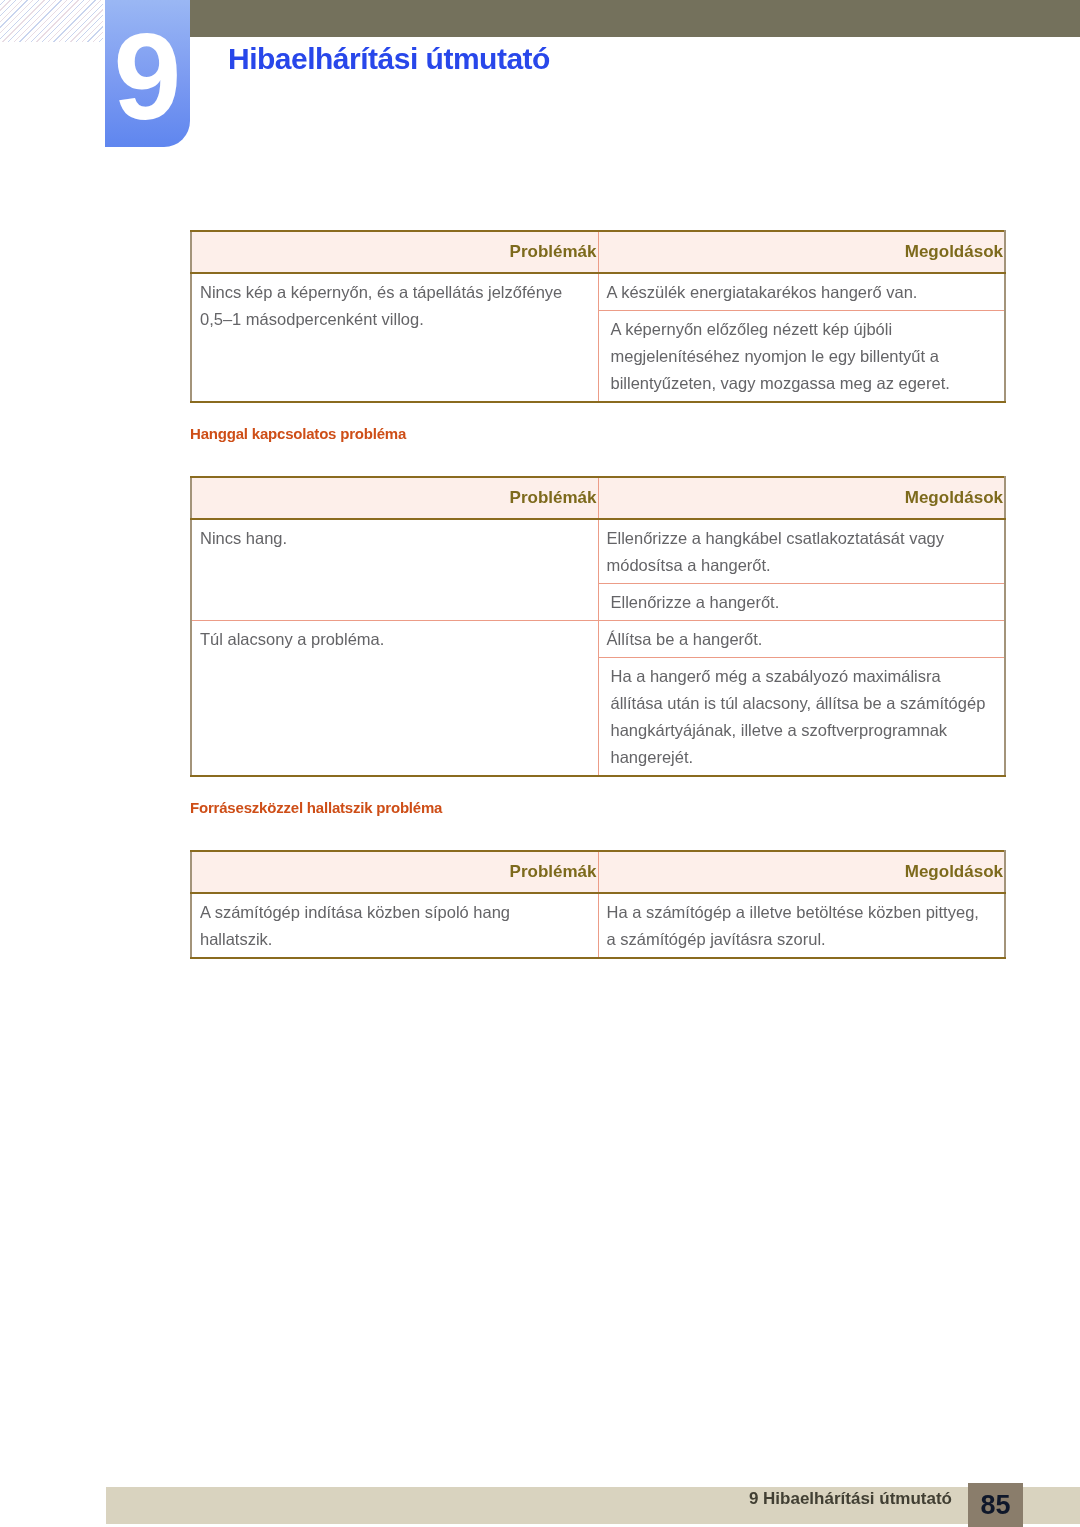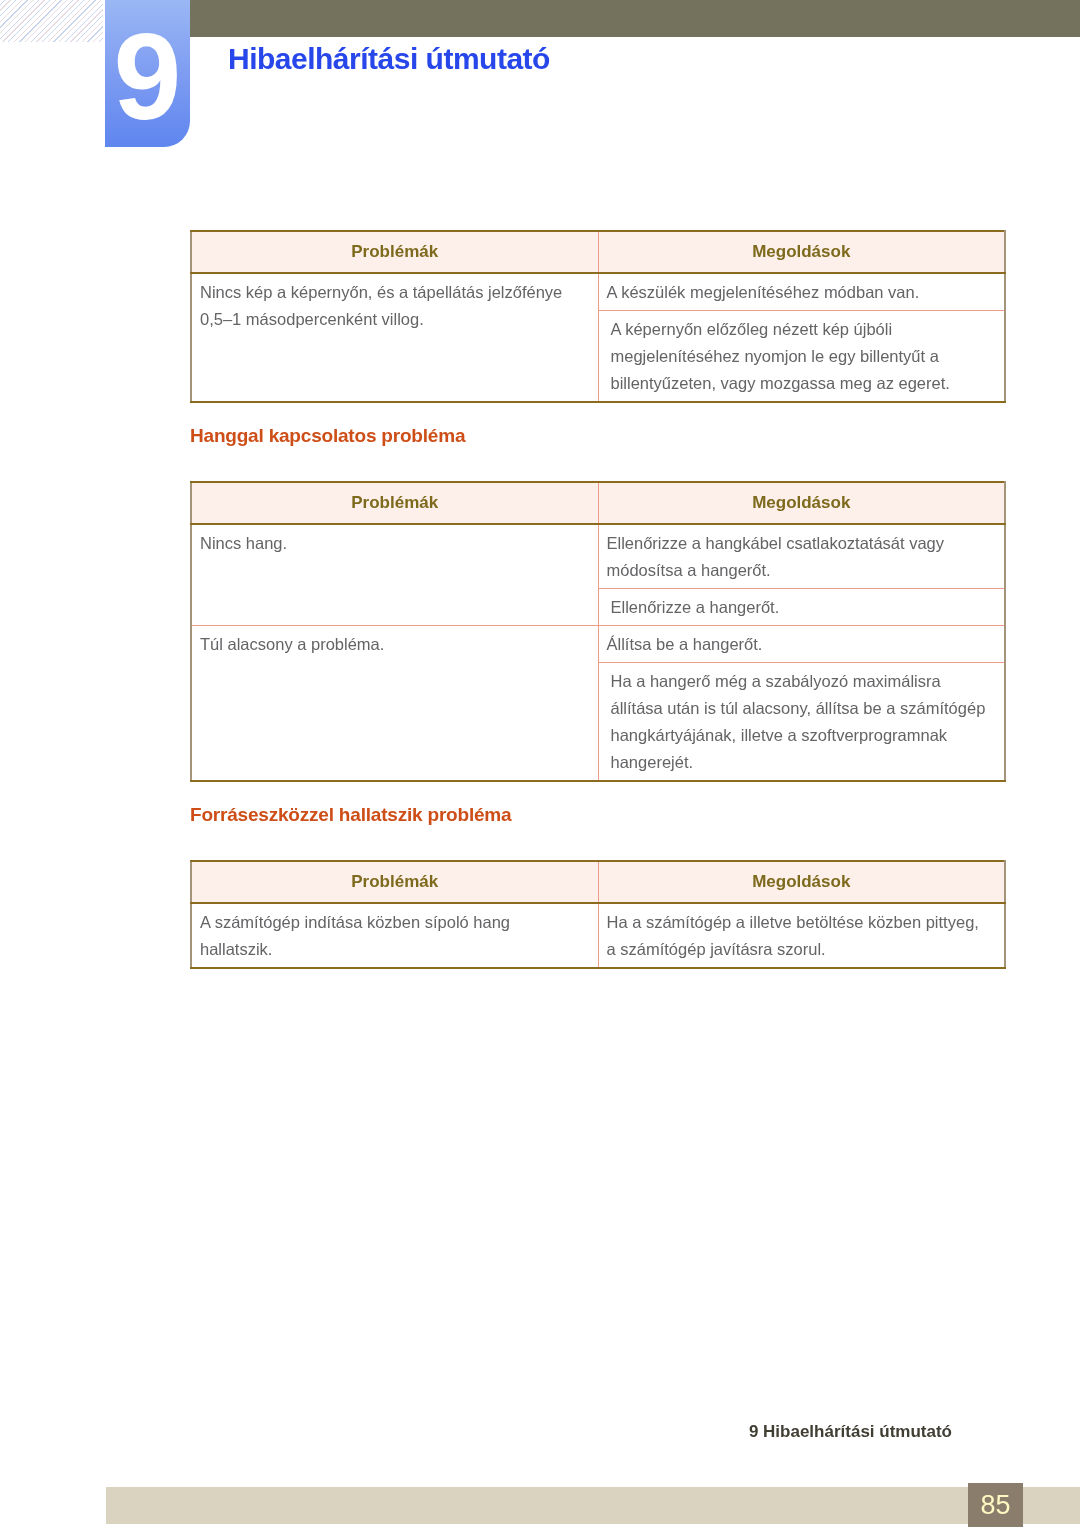--- a/index.html
+++ b/index.html
@@ -42,53 +42,53 @@
 
   table.trouble-table {
     width:100%; border-collapse:collapse; table-layout:fixed;
     border-left:2px solid var(--border-side);
     border-right:2px solid var(--border-side);
     border-top:2px solid var(--border-dark);
     border-bottom:2px solid var(--border-dark);
   }
   table.trouble-table th {
     height:38px; background:var(--table-header-bg); color:var(--table-header-text);
-    font-size:17px; font-weight:bold; text-align:center; vertical-align:middle;
+    font-size:17px; font-weight:bold; text-align:right; vertical-align:middle;
     border:1px solid var(--border-inner);
     border-bottom:2px solid var(--border-dark);
   }
   table.trouble-table td {
     font-size:16.5px; color:var(--body-text); line-height:27px;
     padding:5px 12px 4px 12px; vertical-align:top;
     border:1px solid var(--border-inner);
     word-wrap:break-word;
   }
   table.trouble-table tr.group-start > td {
     border-top:1px solid var(--border-group);
     padding-left:8px;
   }
 
   h2.section-heading {
-    font-size:19px; font-weight:bold; color:var(--heading-orange);
+    font-size:15px; font-weight:bold; color:var(--heading-orange);
     margin:22px 0 34px 0; letter-spacing:-0.2px;
   }
 
   
   .footer-bar {
     position:absolute; left:106px; right:0; top:1487px; height:37px;
     background:var(--footer-bar-bg);
   }
   .footer-label {
-    position:absolute; right:128px; top:1413px; height:37px; line-height:37px;
+    position:absolute; right:128px; top:1480px; height:37px; line-height:37px;
     font-size:17px; font-weight:bold; color:var(--footer-text);
   }
   .page-number-box {
     position:absolute; left:968px; top:1483px; width:55px; height:44px;
-    background:var(--page-box-bg); color:#fef9c3;
-    font-size:27px; font-weight:normal;
+    background:var(--page-box-bg); color:#0f172a;
+    font-size:27px; font-weight:bold;
     display:flex; align-items:center; justify-content:center;
   }
 </style>
 </head>
 <body>
 
 <div id="page">
 
   <div class="hatch"></div>
 
@@ -105,21 +105,21 @@
     <table class="trouble-table">
         <thead>
           <tr>
             <th>Problémák</th>
             <th>Megoldások</th>
           </tr>
         </thead>
         <tbody>
           <tr class="group-start">
             <td rowspan="2">Nincs kép a képernyőn, és a tápellátás jelzőfénye 0,5–1 másodpercenként villog.</td>
-            <td>A készülék megjelenítéséhez módban van.</td>
+            <td>A készülék energiatakarékos hangerő van.</td>
           </tr>
           <tr>
             <td>A képernyőn előzőleg nézett kép újbóli megjelenítéséhez nyomjon le egy billentyűt a billentyűzeten, vagy mozgassa meg az egeret.</td>
           </tr>
         </tbody>
       </table>
 
     <h2 class="section-heading">Hanggal kapcsolatos probléma</h2>
 
     <table class="trouble-table">

